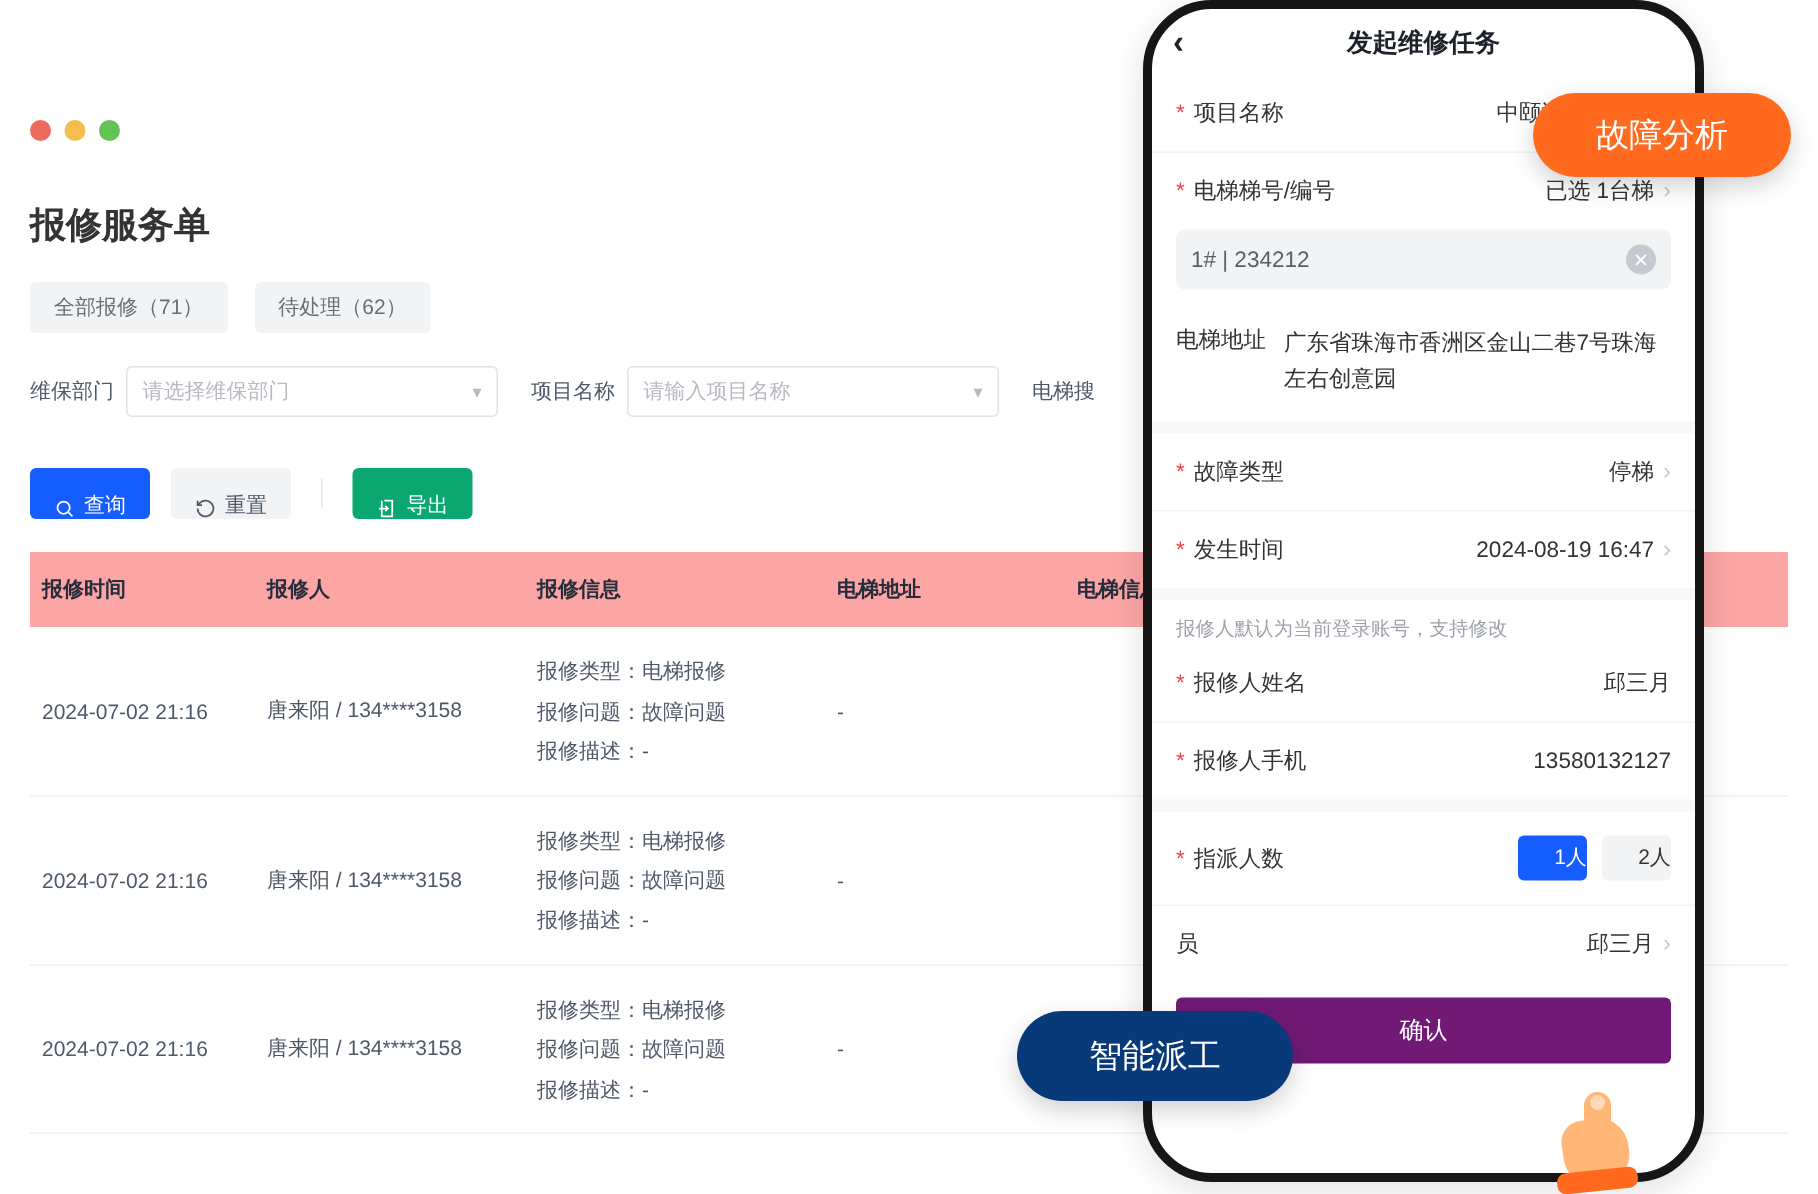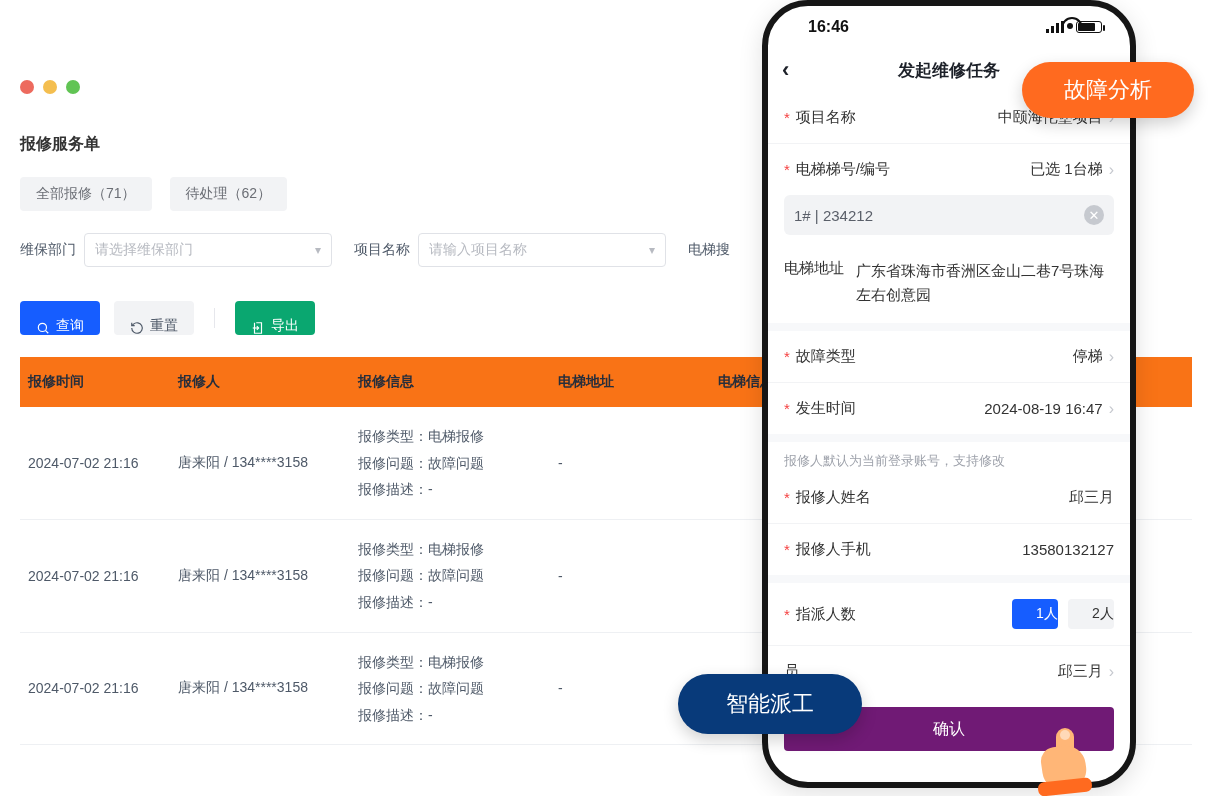--- a/index.html
+++ b/index.html
@@ -16,21 +16,21 @@
     .desktop {
       padding: 20px;
       width: 100%;
     }
     .traffic-lights { display: flex; gap: 9px; margin-bottom: 40px; margin-top: 60px;}
     .dot { width: 14px; height: 14px; border-radius: 50%; }
     .dot.red { background: #ed6a5e; }
     .dot.yellow { background: #f4be4f; }
     .dot.green { background: #61c454; }
 
-    .page-title { font-size: 16px; font-weight: 700; color: #333; margin-bottom: 22px; }
+    .page-title { font-size: 24px; font-weight: 700; color: #333; margin-bottom: 22px; }
 
     .tabs { display: flex; gap: 18px; margin-bottom: 22px; }
     .tab {
       background: #f2f3f5;
       color: #6b6e75;
       font-size: 14px;
       padding: 8px 16px;
       border-radius: 4px;
       cursor: pointer;
     }
@@ -58,21 +58,21 @@
     .btn-green { background: #0aa770; color: #fff; }
     .divider-v { width: 1px; height: 20px; background: #e6e7ec; margin: 0 6px; }
     .ic { display:inline-block; width:14px; height:14px; }
 
     .table-head, .table-row {
       display: grid;
       grid-template-columns: 150px 180px 200px 160px 1fr;
       align-items: center;
       padding: 16px 8px;
     }
-    .table-head { background: #f97316; color: #272e3b; font-weight: 600; font-size: 14px; }
+    .table-head { background: #fca5a5; color: #272e3b; font-weight: 600; font-size: 14px; }
     .table-row { border-bottom: 1px solid #eef0f3; }
     .cell { font-size: 14px; color: #4e5968; }
     .cell .sub { line-height: 1.9; }
     .thumb {
       display: flex; flex-direction: column; align-items: center; gap: 4px;
     }
     .elev {
       width: 48px; height: 48px; border-radius: 8px;
       background: linear-gradient(#f4f4f4,#e7e8ea);
       border: 1px solid #dcdde1; position: relative;
@@ -305,28 +305,20 @@
       <div class="thumb">
         <div class="elev"></div>
         <div class="elev-label">客梯</div>
       </div>
     </div>
   </div>
 
 </div>
 
 <div class="phone">
-  <div class="status-bar">
-    <span>16:46</span>
-    <div class="sb-icons">
-      <span class="bars"></span>
-      <span class="wifi"></span>
-      <span class="batt"></span>
-    </div>
-  </div>
 
   <div class="nav-bar">
     <span class="back-icon">‹</span>
     <span>发起维修任务</span>
   </div>
 
   <div class="form-list">
 
     <div class="row">
       <div class="lbl">

